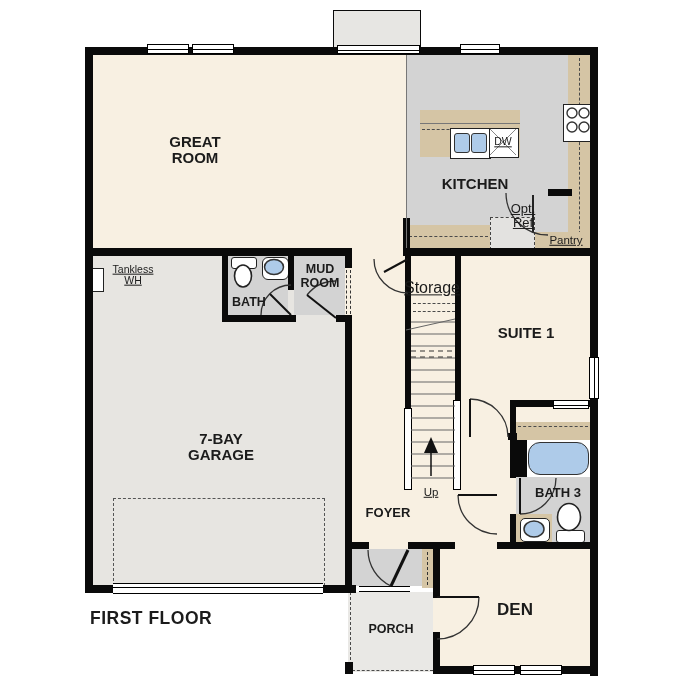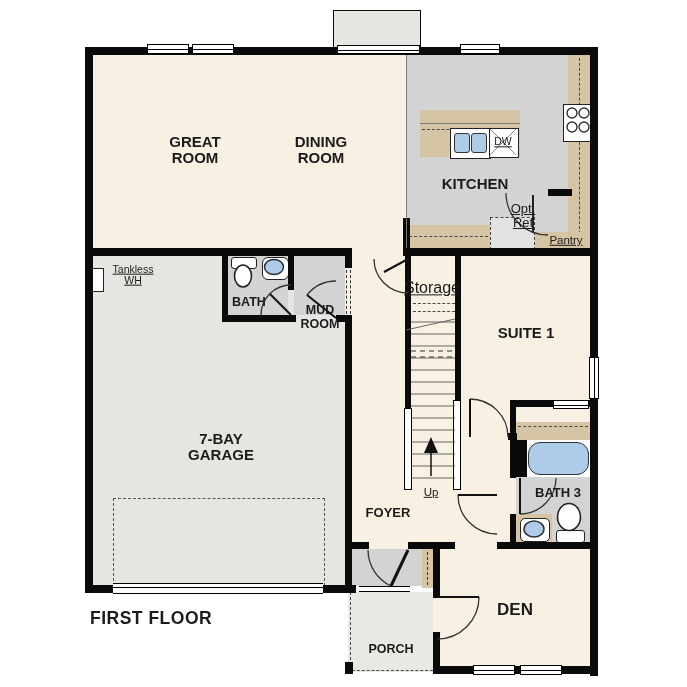--- a/index.html
+++ b/index.html
@@ -191,30 +191,29 @@
     </g>
 
     <ellipse cx="243" cy="276" rx="8.5" ry="11" fill="#fff" stroke="#222" stroke-width="1.6"></ellipse>
     <ellipse class="fixblue" cx="274" cy="267" rx="9.5" ry="7.5" fill="#aecbe9" stroke="#333" stroke-width="1.5"></ellipse>
 
     <ellipse cx="534" cy="529" rx="10" ry="8" fill="#aecbe9" stroke="#333" stroke-width="1.5"></ellipse>
     <ellipse cx="569" cy="517" rx="11.5" ry="13.5" fill="#fff" stroke="#222" stroke-width="1.6"></ellipse>
   </svg>
 
   <div class="label" style="left:195px;top:150px;width:92px;font-size:15px;">GREAT ROOM</div>
-  <div class="label" style="left:321px;top:150px;width:92px;font-size:15px;">DINING ROOM</div>
   <div class="label" style="left:475px;top:184px;width:120px;font-size:15px;">KITCHEN</div>
   <div class="label" style="left:221px;top:447px;width:100px;font-size:15px;">7-BAY GARAGE</div>
   <div class="label" style="left:249px;top:303px;width:70px;font-size:12.5px;">BATH</div>
-  <div class="label" style="left:320px;top:276px;width:62px;font-size:12.5px;margin-top:41px;">MUD ROOM</div>
+  <div class="label" style="left:320px;top:276px;width:62px;font-size:12.5px;">MUD ROOM</div>
   <div class="label" style="left:526px;top:333px;width:110px;font-size:15px;">SUITE 1</div>
   <div class="label" style="left:558px;top:493px;width:90px;font-size:13px;">BATH 3</div>
   <div class="label" style="left:515px;top:610px;width:80px;font-size:17px;">DEN</div>
   <div class="label" style="left:388px;top:513px;width:80px;font-size:13px;">FOYER</div>
-  <div class="label" style="left:391px;top:630px;width:80px;font-size:12.5px;margin-top:20px;">PORCH</div>
+  <div class="label" style="left:391px;top:630px;width:80px;font-size:12.5px;">PORCH</div>
   <div class="label small" style="left:432px;top:288px;width:60px;font-size:16px;">Storage</div>
   <div class="label small" style="left:566px;top:240px;width:50px;font-size:11.5px;">Pantry</div>
   <div class="label small" style="left:431px;top:492px;width:30px;font-size:11.5px;">Up</div>
   <div class="label small" style="left:503px;top:142px;width:26px;font-size:10.5px;">DW</div>
   <div class="label small" style="left:511px;top:216px;width:32px;font-size:13px;margin-left:12px;">Opt. Ref</div>
   <div class="label small" style="left:133px;top:275px;width:60px;font-size:10.5px;">Tankless WH</div>
   <div class="abs" style="left:90px;top:608px;font-size:17.5px;font-weight:bold;letter-spacing:0.5px;">FIRST FLOOR</div>
 
 </div>
 

